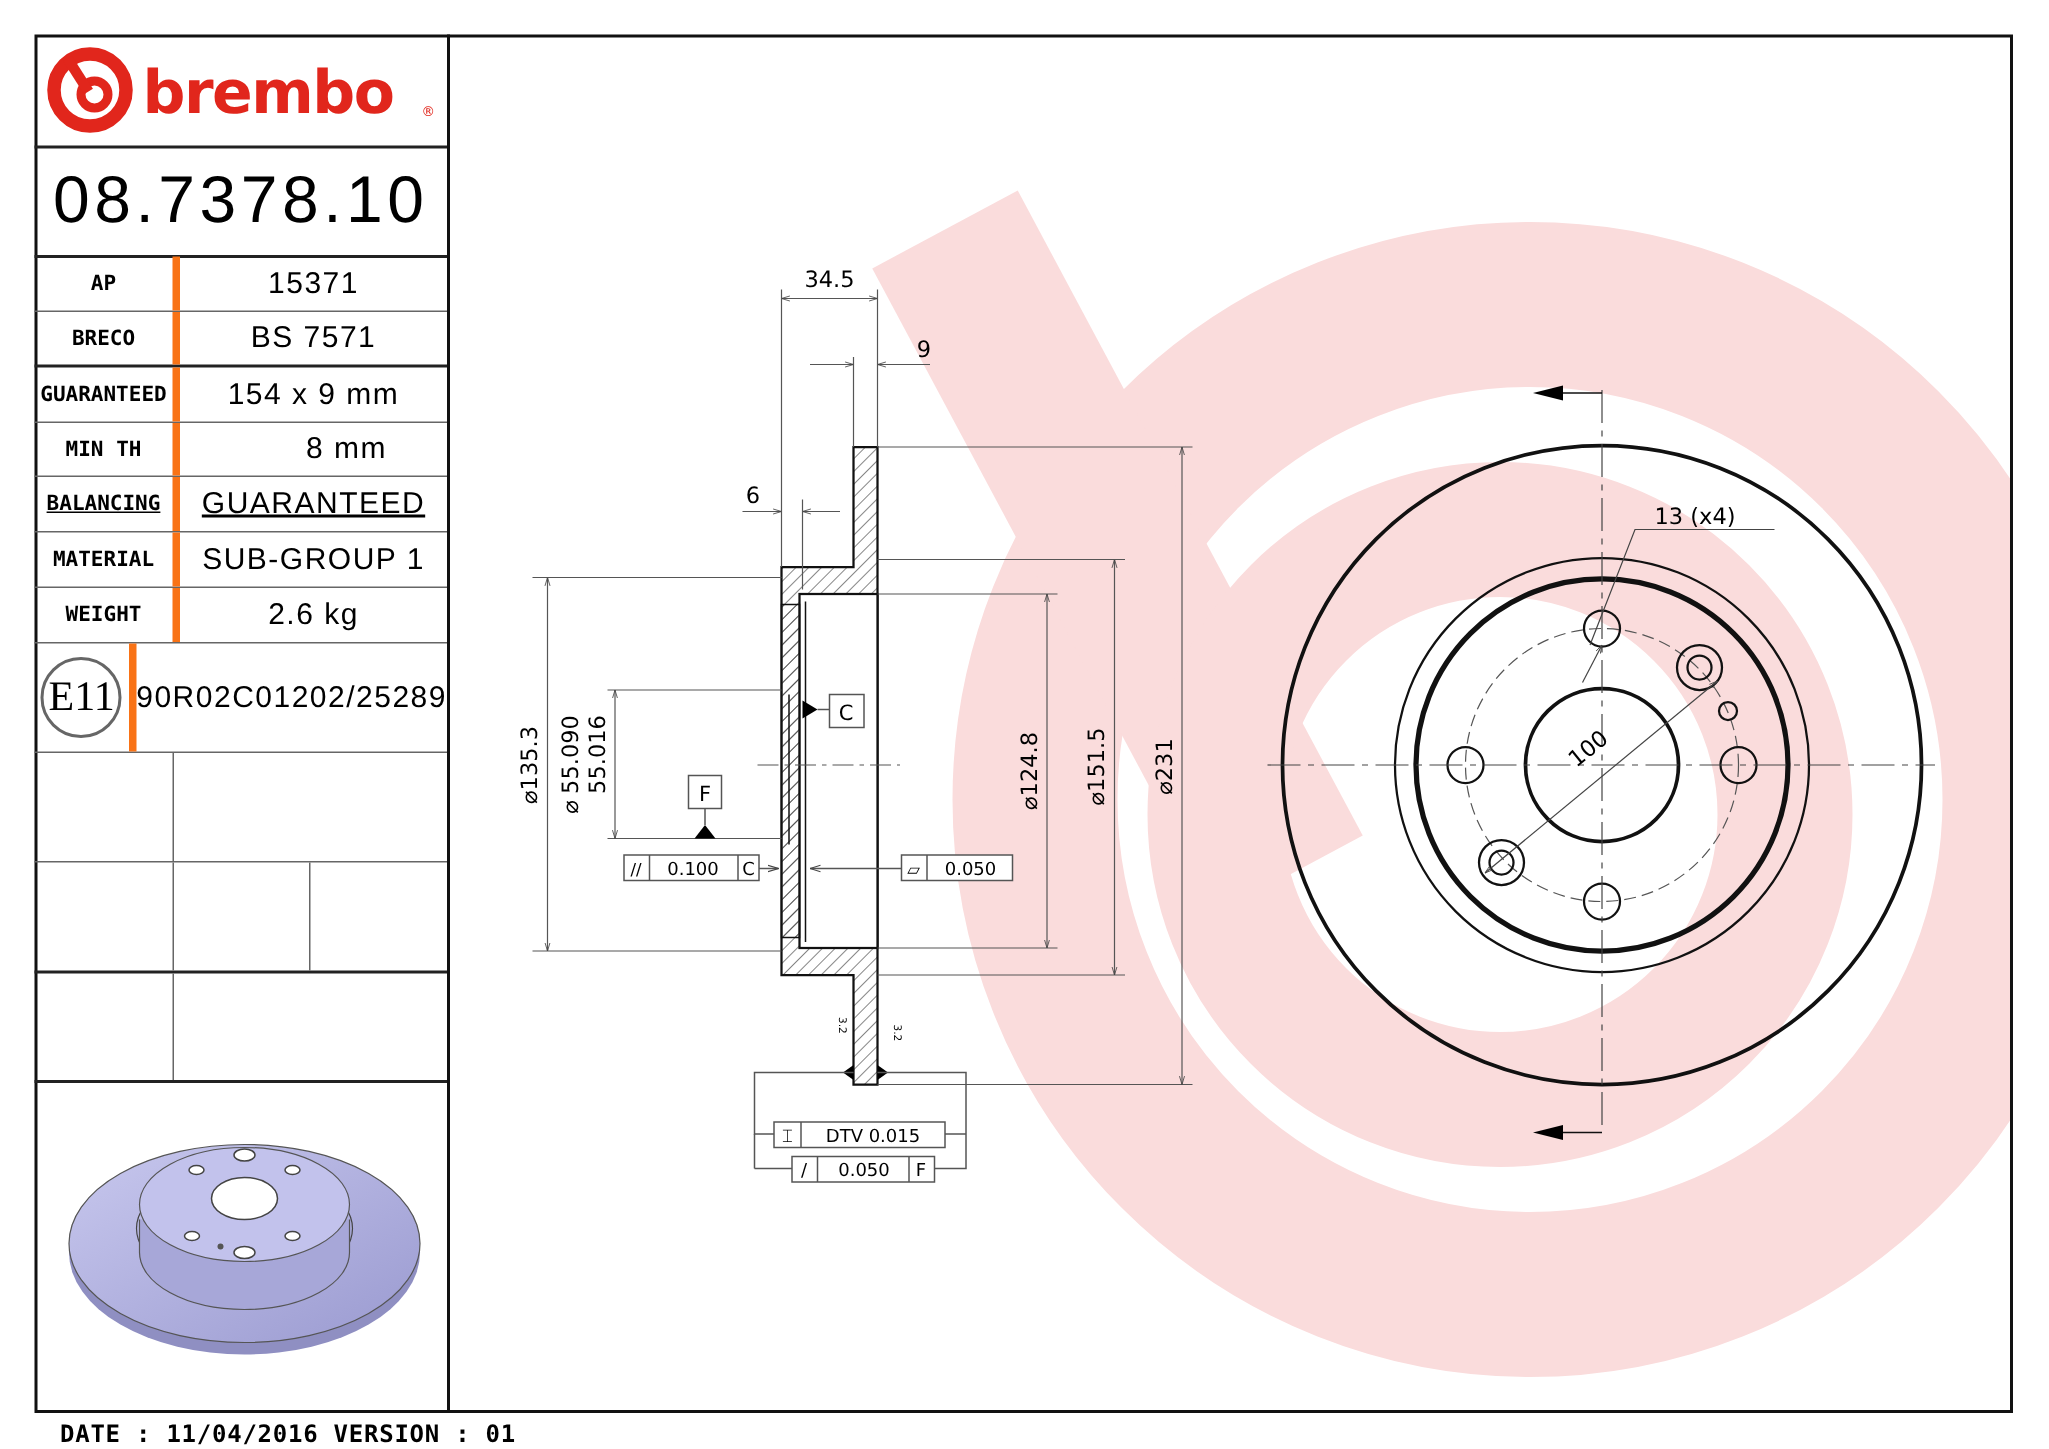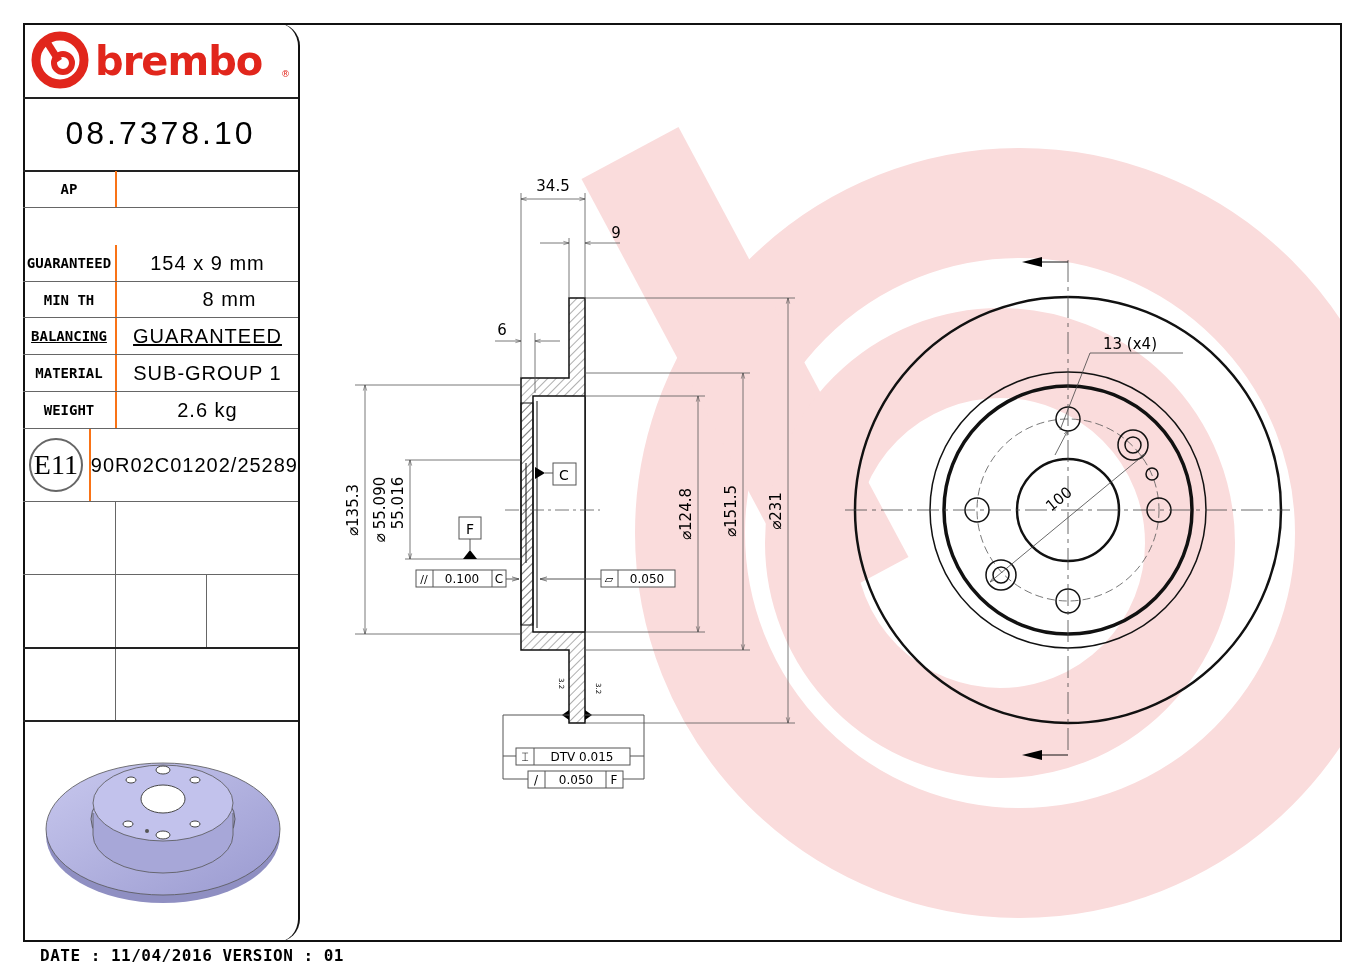--- a/index.html
+++ b/index.html
@@ -1,22 +1,22 @@
 <!DOCTYPE html>
 <html><head>
 <meta charset="utf-8">
 <style>
   html,body{margin:0;padding:0;background:#fff;}
   body{width:1366px;height:966px;position:relative;overflow:hidden;font-family:"Liberation Sans","DejaVu Sans",sans-serif;color:#000;}
   .frame{position:absolute;left:23px;top:23px;width:1319px;height:919px;border:2px solid #111;box-sizing:border-box;}
-  .sidebar{position:absolute;left:23px;top:23px;width:277px;height:919px;border-right:2px solid #111;box-sizing:border-box;border-radius:23px;}
+  .sidebar{position:absolute;left:23px;top:23px;width:277px;height:919px;border-right:2px solid #111;box-sizing:border-box;}
   .logo{position:absolute;left:0;top:0;width:275px;height:74px;border-bottom:2px solid #222;}
-  .partno{position:absolute;left:0;top:74px;width:275px;height:73px;border-bottom:2px solid #222;display:flex;align-items:center;justify-content:center;font-size:32px;letter-spacing:3px;}
+  .partno{position:absolute;left:0;top:74px;width:275px;height:73px;border-bottom:2px solid #222;display:flex;align-items:center;justify-content:center;font-size:44px;letter-spacing:3px;}
   .spec{position:absolute;left:0;width:275px;display:flex;border-bottom:1px solid #666;box-sizing:border-box;}
-  .spec .k{width:92px;border-right:2px solid #f97316;display:flex;align-items:center;justify-content:center;font-family:"DejaVu Sans Mono","Liberation Mono",monospace;font-weight:bold;font-size:14px;}
+  .spec .k{width:92px;border-right:5px solid #f97316;display:flex;align-items:center;justify-content:center;font-family:"DejaVu Sans Mono","Liberation Mono",monospace;font-weight:bold;font-size:14px;}
   .spec .v{flex:1;display:flex;align-items:center;justify-content:center;font-size:20px;letter-spacing:1px;}
   .thick{border-bottom:2px solid #222;}
   .e11{width:50px;height:50px;border-radius:50%;border:2px solid #666;display:flex;align-items:center;justify-content:center;font-family:"Liberation Serif",serif;font-weight:normal;font-size:28px;}
   .cert{flex-direction:row;font-size:18px;line-height:24px;}
   .blank{position:absolute;left:0;width:275px;border-bottom:1px solid #666;box-sizing:border-box;}
   .blank .c{position:absolute;top:0;bottom:0;border-left:1px solid #666;}
   .footer{position:absolute;left:40px;top:946px;font-family:"DejaVu Sans Mono","Liberation Mono",monospace;font-weight:bold;font-size:16px;letter-spacing:0.5px;}
   svg text{font-family:"DejaVu Sans","Liberation Sans",sans-serif;}
 </style>
 </head>
@@ -39,20 +39,25 @@
       <circle cx="40" cy="40" r="9" fill="none" stroke="#e1261c" stroke-width="6"></circle>
       <path d="M22 16 L36 38" stroke="#e1261c" stroke-width="7"></path>
       <text x="72" y="52" font-size="40" font-weight="bold" fill="#e1261c" style="font-family:'DejaVu Sans',sans-serif;letter-spacing:-1px;">brembo</text>
       <text x="258" y="54" font-size="9" fill="#e1261c">®</text>
     </svg>
   </div>
   <div class="partno">08.7378.10</div>
 
   <div class="spec" style="top:148px;height:37px;">
     <div class="k">AP</div>
+    <div class="v">15371</div>
+  </div>
+  <div class="spec thick" style="top:185px;height:37px;">
+    <div class="k">BRECO</div>
+    <div class="v">BS 7571</div>
   </div>
   <div class="spec" style="top:222px;height:37px;">
     <div class="k">GUARANTEED</div>
     <div class="v">154 x 9 mm</div>
   </div>
   <div class="spec" style="top:259px;height:36px;gap:44px;">
     <div class="k">MIN TH</div>
     <div class="v">8 mm</div>
   </div>
   <div class="spec" style="top:295px;height:37px;text-decoration:underline;">

